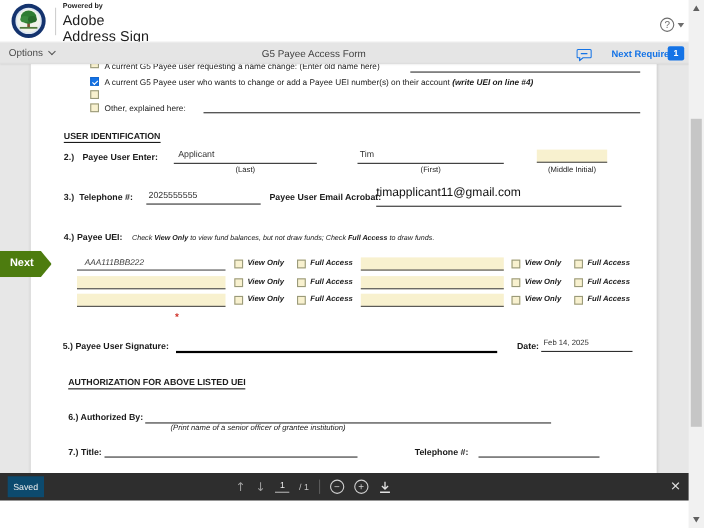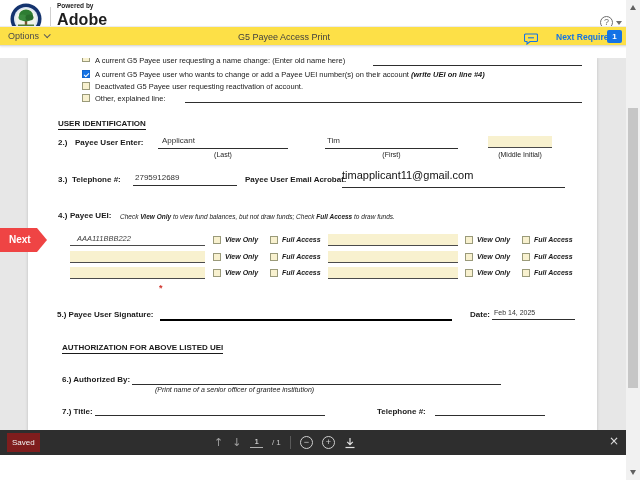--- a/index.html
+++ b/index.html
@@ -7,27 +7,27 @@
   body { font-family: "Liberation Sans", "DejaVu Sans", sans-serif; background:#fff; }
   .app { position:relative; width:640px; height:480px; overflow:hidden; background:#fff; }
   .abs { position:absolute; }
 
   
   .hdr { position:absolute; left:0; top:0; width:640px; height:38px; background:#fff; }
   .seal { position:absolute; left:10px; top:3px; }
   .hdr-div { position:absolute; left:50px; top:7px; width:1px; height:25px; background:#cfcfcf; }
   .brand { position:absolute; left:57px; top:3px; color:#1d1d1d; line-height:1; }
   .brand .pb { font-size:6.5px; font-weight:700; margin-bottom:2px; }
-  .brand .ln { font-size:16px; font-weight:700; letter-spacing:.1px; margin-top:1px; }
+  .brand .ln { font-size:13px; font-weight:400; letter-spacing:.1px; margin-top:1px; }
   .help-wrap { position:absolute; left:600px; top:16px; display:flex; align-items:center; gap:3px; cursor:pointer; }
   .help-circle { width:13px; height:13px; border:1px solid #6e6e6e; border-radius:50%; color:#6e6e6e; font-size:9px; line-height:11px; text-align:center; }
   .tri-down { width:0; height:0; border-left:3px solid transparent; border-right:3px solid transparent; border-top:4px solid #6e6e6e; }
 
   
-  .subhdr { position:absolute; left:0; top:26px; width:640px; height:20px; background:#fde047; border-top:1px solid #ececec; border-bottom:1px solid #dcdcdc; box-shadow:0 1px 2px rgba(0,0,0,.10); z-index:5; }
+  .subhdr { position:absolute; left:0; top:38px; width:640px; height:20px; background:#e5e5e5; border-top:1px solid #ececec; border-bottom:1px solid #dcdcdc; box-shadow:0 1px 2px rgba(0,0,0,.10); z-index:5; }
   .options { position:absolute; left:8px; top:4px; font-size:9px; color:#4b4b4b; display:flex; align-items:center; gap:5px; cursor:pointer; }
   .chev { width:5px; height:5px; border-right:1px solid #5a5a5a; border-bottom:1px solid #5a5a5a; transform:rotate(45deg) translateY(-1px); margin-top:-2px; }
   .doc-title { position:absolute; left:238px; top:5px; font-size:9px; color:#3f3f3f; }
   .comment-ic { position:absolute; left:524px; top:4px; }
   .next-req { position:absolute; left:556px; top:5px; font-size:8.5px; color:#1473e6; font-weight:700; }
   .badge { position:absolute; left:607px; top:3px; width:15px; height:13px; background:#1473e6; color:#fff; border-radius:2px; font-size:8px; font-weight:700; text-align:center; line-height:13px; }
 
   
   .doc-area { position:absolute; left:0; top:58px; width:640px; height:372px; background:#e7e7e7; overflow:hidden; }
   .page { position:absolute; left:28px; top:0; width:569px; height:380px; background:#fff; box-shadow:0 0 3px rgba(0,0,0,.18); color:#1a1a1a; }
@@ -44,25 +44,25 @@
   .wfield { position:absolute; background:#fff; border-bottom:1px solid #4a4a4a; cursor:text; font-size:7.5px; color:#3c3c3c; padding-left:7px; }
   .caption { position:absolute; font-size:7px; color:#1a1a1a; text-align:center; }
   .cb-lbl { position:absolute; font-size:7.5px; white-space:nowrap; }
   .va { font-size:8px; color:#333; position:absolute; }
   .sig-field { position:absolute; background:#f8f1cf; cursor:pointer; }
   .sig-field .sig-txt { font-size:15px; color:#8a8a8a; padding:5px 0 0 7px; font-family:"Liberation Sans", sans-serif; }
   .req { position:absolute; color:#d0342c; font-size:9px; font-weight:700; }
   .h-ul { border-bottom:1px solid #1a1a1a; padding-bottom:1px; }
 
   
-  .next-tab { position:absolute; left:0; top:228px; width:47px; height:24px; background:#ef4444; color:#fff; font-size:10px; font-weight:700; line-height:24px; padding-left:9px; clip-path:polygon(0 0, 37px 0, 47px 50%, 37px 100%, 0 100%); cursor:pointer; z-index:20; }
+  .next-tab { position:absolute; left:0; top:228px; width:47px; height:24px; background:#4d7c0f; color:#fff; font-size:10px; font-weight:700; line-height:24px; padding-left:9px; clip-path:polygon(0 0, 37px 0, 47px 50%, 37px 100%, 0 100%); cursor:pointer; z-index:20; }
 
   
   .btoolbar { position:absolute; left:0; top:430px; width:640px; height:25px; background:#2e2e2e; z-index:10; }
-  .saved { position:absolute; left:7px; top:3px; height:19px; background:#7f1d1d; color:#f2f2f2; font-size:8px; line-height:19px; padding:0 5px; }
+  .saved { position:absolute; left:7px; top:3px; height:19px; background:#0c4a6e; color:#f2f2f2; font-size:8px; line-height:19px; padding:0 5px; }
   .pager { position:absolute; left:214px; top:0; height:25px; display:flex; align-items:center; gap:9px; color:#a8a8a8; }
   .arrow-btn { font-size:11px; color:#a0a0a0; cursor:pointer; font-family:"DejaVu Sans", sans-serif; }
   .pg-cur { color:#eee; font-size:8px; border-bottom:1px solid #b0b0b0; padding:0 4px 1px; cursor:text; }
   .pg-tot { color:#c8c8c8; font-size:8px; }
   .tb-div { width:1px; height:13px; background:#5a5a5a; }
   .circle-btn { width:13px; height:13px; border:1px solid #d0d0d0; border-radius:50%; color:#d0d0d0; font-size:9px; line-height:11px; text-align:center; cursor:pointer; }
   .dl-btn { cursor:pointer; display:flex; }
   .close-btn { position:absolute; left:609px; top:4px; color:#e0e0e0; font-size:12px; cursor:pointer; font-family:"DejaVu Sans", sans-serif; }
 
   
@@ -108,21 +108,21 @@
       <span class="help-circle">?</span>
       <span class="tri-down"></span>
     </div>
   </div>
 
   <div class="subhdr">
     <div class="options">
       <span>Options</span>
       <span class="chev"></span>
     </div>
-    <div class="doc-title">G5 Payee Access Print</div>
+    <div class="doc-title">G5 Payee Access Form</div>
     <div class="comment-ic">
       <svg width="14" height="12" viewBox="0 0 14 12">
         <path d="M1.5 1 h11 a1 1 0 0 1 1 1 v5.5 a1 1 0 0 1 -1 1 H6 L3 11 v-2.5 H1.5 a1 1 0 0 1 -1 -1 V2 a1 1 0 0 1 1 -1 Z" fill="none" stroke="#1473e6" stroke-width="1.1"></path>
         <line x1="4" y1="4.8" x2="10" y2="4.8" stroke="#1473e6" stroke-width="1.1"></line>
       </svg>
     </div>
     <div class="next-req">Next Required</div>
     <div class="badge">1</div>
   </div>
 
@@ -130,42 +130,41 @@
     <div class="page">
 
       <span class="cb" style="left:54px; top:-4px;"></span>
       <span class="cb-lbl" style="left:67px; top:-2px;">A current G5 Payee user requesting a name change: (Enter old name here)</span>
       <div class="rule" style="left:345px; top:7px; width:209px;"></div>
 
       <span class="cb checked" style="left:54px; top:12px;"></span>
       <span class="cb-lbl" style="left:67px; top:12px;"><span>A current G5 Payee user who wants to change or add a Payee UEI number(s) on their account</span> <span class="it b">(write UEI on line #4)</span></span>
 
       <span class="cb" style="left:54px; top:24px;"></span>
-      <span class="cb-lbl" style="left:67px; top:24px;">Deactivated G5 Payee user requesting reactivation of account.</span>
 
       <span class="cb" style="left:54px; top:36px;"></span>
-      <span class="cb-lbl" style="left:67px; top:36px;">Other, explained line:</span>
+      <span class="cb-lbl" style="left:67px; top:36px;">Other, explained here:</span>
       <div class="rule" style="left:157px; top:44px; width:397px;"></div>
 
       <div class="abs t8 b h-ul" style="left:30px; top:61px;">USER IDENTIFICATION</div>
 
       <span class="abs t8 b" style="left:30px; top:80px;">2.)</span>
       <span class="abs t8 b" style="left:47px; top:80px;">Payee User Enter:</span>
       <span class="va" style="left:134px; top:78px;">Applicant</span>
       <div class="rule" style="left:130px; top:90px; width:130px;"></div>
       <div class="caption" style="left:130px; top:93px; width:130px;">(Last)</div>
       <span class="va" style="left:299px; top:78px;">Tim</span>
       <div class="rule" style="left:297px; top:90px; width:133px;"></div>
       <div class="caption" style="left:297px; top:93px; width:133px;">(First)</div>
       <div class="yfield" style="left:460px; top:78px; width:64px; height:12px;"></div>
       <div class="caption" style="left:452px; top:93px; width:80px;">(Middle Initial)</div>
 
       <span class="abs t8 b" style="left:30px; top:117px;">3.)</span>
       <span class="abs t8 b" style="left:44px; top:117px;">Telephone #:</span>
-      <span class="va" style="left:107px; top:115px;">2795912689</span>
+      <span class="va" style="left:107px; top:115px;">2025555555</span>
       <div class="rule" style="left:105px; top:127px; width:104px;"></div>
       <span class="abs t8 b" style="left:217px; top:117px;">Payee User Email Acrobat:</span>
       <span class="abs" style="left:314px; top:111px; font-size:11px; color:#111;">timapplicant11@gmail.com</span>
       <div class="rule" style="left:314px; top:129px; width:223px;"></div>
 
       <span class="abs t8 b" style="left:30px; top:153px;">4.)</span>
       <span class="abs t8 b" style="left:42px; top:153px;">Payee UEI:</span>
       <span class="abs it" style="left:92px; top:155px; font-size:6.5px; white-space:nowrap;"><span>Check</span> <span class="b">View Only</span> <span>to view fund balances, but not draw funds; Check</span> <span class="b">Full Access</span> <span>to draw funds.</span></span>
 
       <div class="uei-row" style="top:176px;">

